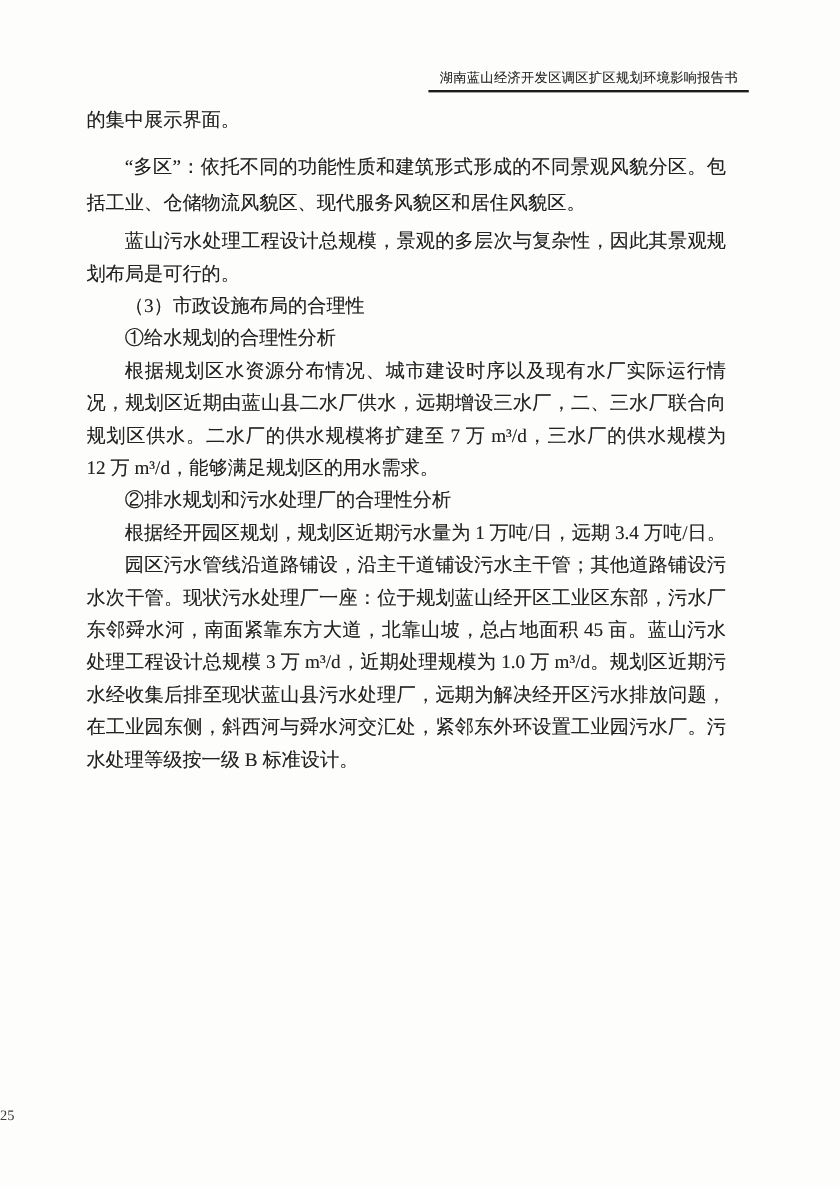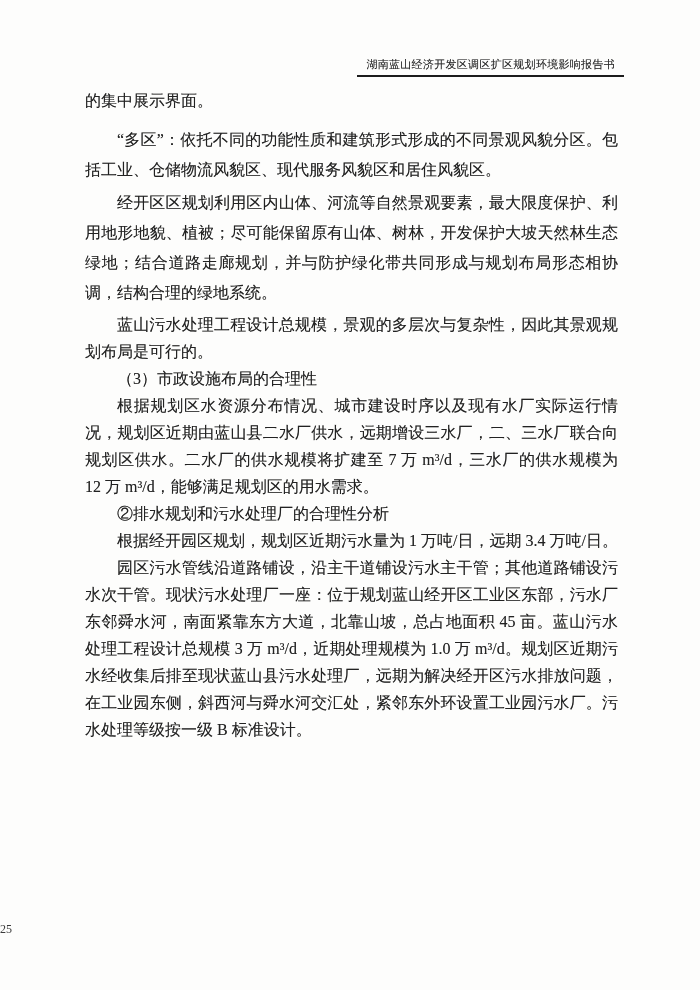--- a/index.html
+++ b/index.html
@@ -27,21 +27,21 @@
   }
   .header-title {
     display: inline-block;
     border-bottom: 2px solid #1c1c1c;
     padding: 0 9px 3px 9px;
     letter-spacing: 0.3px;
     text-shadow: 0 0 0.4px rgba(40,40,40,0.45);
   }
   .content {
     position: absolute;
-    left: 85px;
+    left: 72px;
     top: 86px;
     width: 533px;
     font-size: 16px;
     text-align: justify;
     color: #222222;
     text-shadow: 0 0 0.4px rgba(40,40,40,0.4);
   }
   .content p { margin: 0; }
   .loose { line-height: 30px; margin-bottom: 3px !important; }
   .tight { line-height: 27px; margin-bottom: 0 !important; }
@@ -61,23 +61,23 @@
 
 <div class="page">
 
   <div class="running-header">
     <span class="header-title">湖南蓝山经济开发区调区扩区规划环境影响报告书</span>
   </div>
 
   <div class="content">
     <p class="loose first">的集中展示界面。</p>
     <p class="loose indent">“多区”：依托不同的功能性质和建筑形式形成的不同景观风貌分区。包括工业、仓储物流风貌区、现代服务风貌区和居住风貌区。</p>
-    <p class="loose indent">经开区区规划利用区内山体、河流等自然景观要素，最大限度保护、利用地形地貌、植被；尽可能保留原有山体、树林，开发保护大坡天然林生态绿地；结合道路走廊规划，并与防护绿化带共同形成与规划布局形态相协调，结构合理的绿地系统。</p>
     <p class="tight indent">蓝山污水处理工程设计总规模，景观的多层次与复杂性，因此其景观规划布局是可行的。</p>
     <p class="tight indent">（3）市政设施布局的合理性</p>
+    <p class="tight indent">①给水规划的合理性分析</p>
     <p class="tight indent">根据规划区水资源分布情况、城市建设时序以及现有水厂实际运行情况，规划区近期由蓝山县二水厂供水，远期增设三水厂，二、三水厂联合向规划区供水。二水厂的供水规模将扩建至 7 万 m³/d，三水厂的供水规模为 12 万 m³/d，能够满足规划区的用水需求。</p>
     <p class="tight indent">②排水规划和污水处理厂的合理性分析</p>
     <p class="tight indent">根据经开园区规划，规划区近期污水量为 1 万吨/日，远期 3.4 万吨/日。</p>
     <p class="tight indent">园区污水管线沿道路铺设，沿主干道铺设污水主干管；其他道路铺设污水次干管。现状污水处理厂一座：位于规划蓝山经开区工业区东部，污水厂东邻舜水河，南面紧靠东方大道，北靠山坡，总占地面积 45 亩。蓝山污水处理工程设计总规模 3 万 m³/d，近期处理规模为 1.0 万 m³/d。规划区近期污水经收集后排至现状蓝山县污水处理厂，远期为解决经开区污水排放问题，在工业园东侧，斜西河与舜水河交汇处，紧邻东外环设置工业园污水厂。污水处理等级按一级 B 标准设计。</p>
   </div>
 
   <div class="page-footer">
     <span>25</span>
   </div>
 

